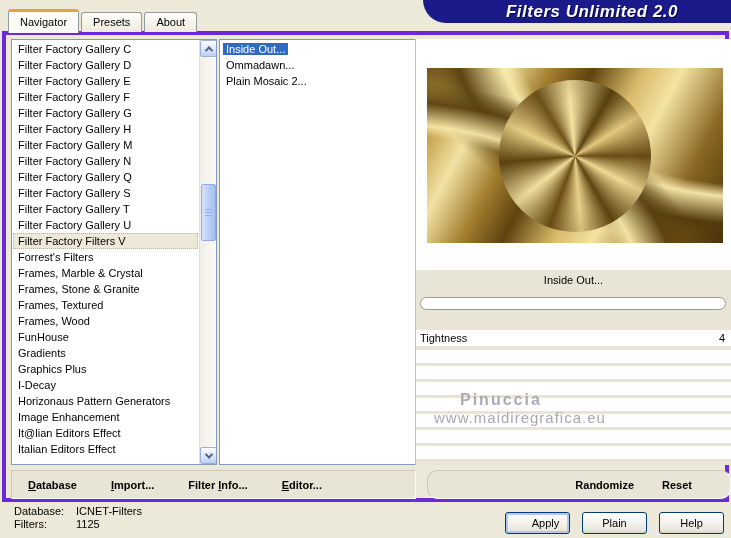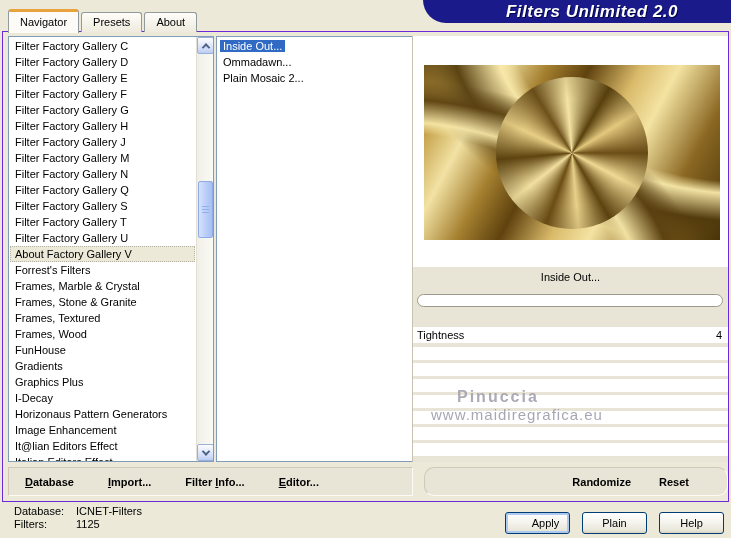--- a/index.html
+++ b/index.html
@@ -34,21 +34,21 @@
   }
   .tab.selected {
     height:24px; line-height:21px;
     background:#fcfbf7;
     border-top:3px solid #e8a33d;
     position:relative; z-index:4; margin-bottom:-1px;
   }
   
   .panel {
     position:absolute; left:2px; top:31px; width:727px; height:471px;
-    border:1px solid #6d28d9; background:#ece9d8;
+    border:4px solid #6d28d9; background:#ece9d8;
   }
   .listbox {
     position:absolute; top:4px; height:426px;
     background:#fff; border:1px solid #7f9db9; overflow:hidden;
   }
   .cat-listbox { left:5px; width:206px; }
   .cat-items { position:absolute; left:1px; top:1px; right:18px; }
   .cat-item { height:16px; line-height:16px; padding-left:5px; white-space:nowrap; overflow:hidden; }
   .cat-item.selected { background:#ece9d8; outline:1px dotted #b5b2a1; outline-offset:-1px; }
   .filter-listbox { left:213px; width:197px; }
@@ -188,42 +188,39 @@
         <div class="cat-item">
           <span>Filter Factory Gallery F</span>
         </div>
         <div class="cat-item">
           <span>Filter Factory Gallery G</span>
         </div>
         <div class="cat-item">
           <span>Filter Factory Gallery H</span>
         </div>
         <div class="cat-item">
-          <span>Filter Factory Gallery J</span>
-        </div>
-        <div class="cat-item">
           <span>Filter Factory Gallery M</span>
         </div>
         <div class="cat-item">
           <span>Filter Factory Gallery N</span>
         </div>
         <div class="cat-item">
           <span>Filter Factory Gallery Q</span>
         </div>
         <div class="cat-item">
           <span>Filter Factory Gallery S</span>
         </div>
         <div class="cat-item">
           <span>Filter Factory Gallery T</span>
         </div>
         <div class="cat-item">
           <span>Filter Factory Gallery U</span>
         </div>
         <div class="cat-item selected">
-          <span>About Factory Gallery V</span>
+          <span>Filter Factory Filters V</span>
         </div>
         <div class="cat-item">
           <span>Forrest's Filters</span>
         </div>
         <div class="cat-item">
           <span>Frames, Marble &amp; Crystal</span>
         </div>
         <div class="cat-item">
           <span>Frames, Stone &amp; Granite</span>
         </div>

